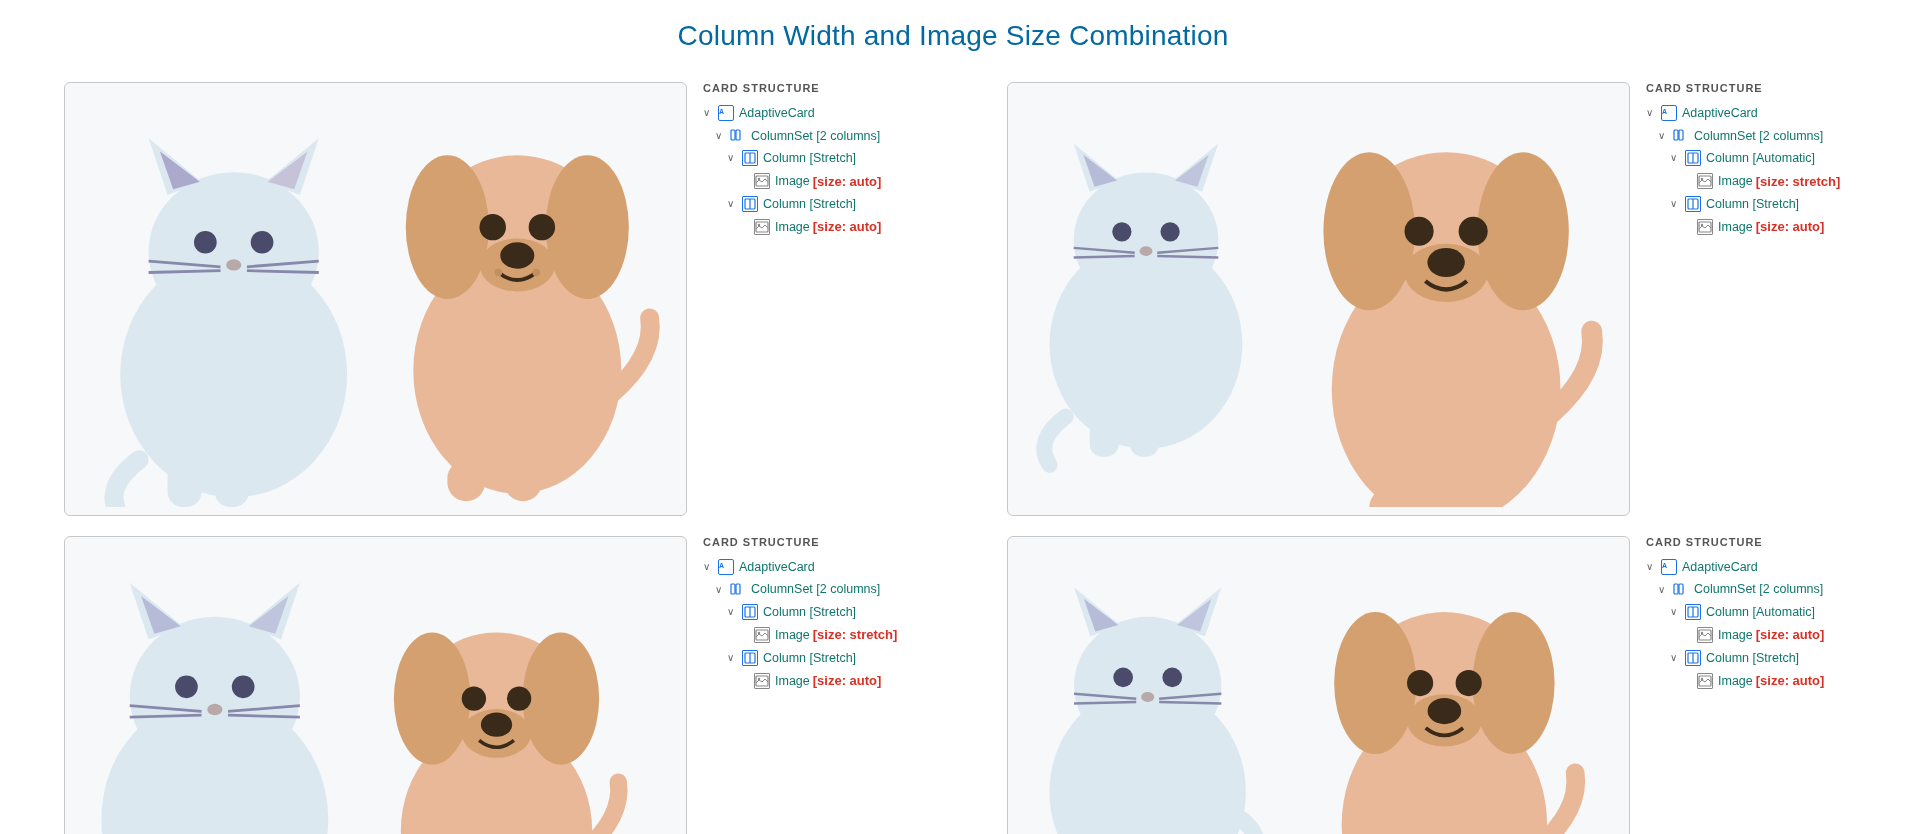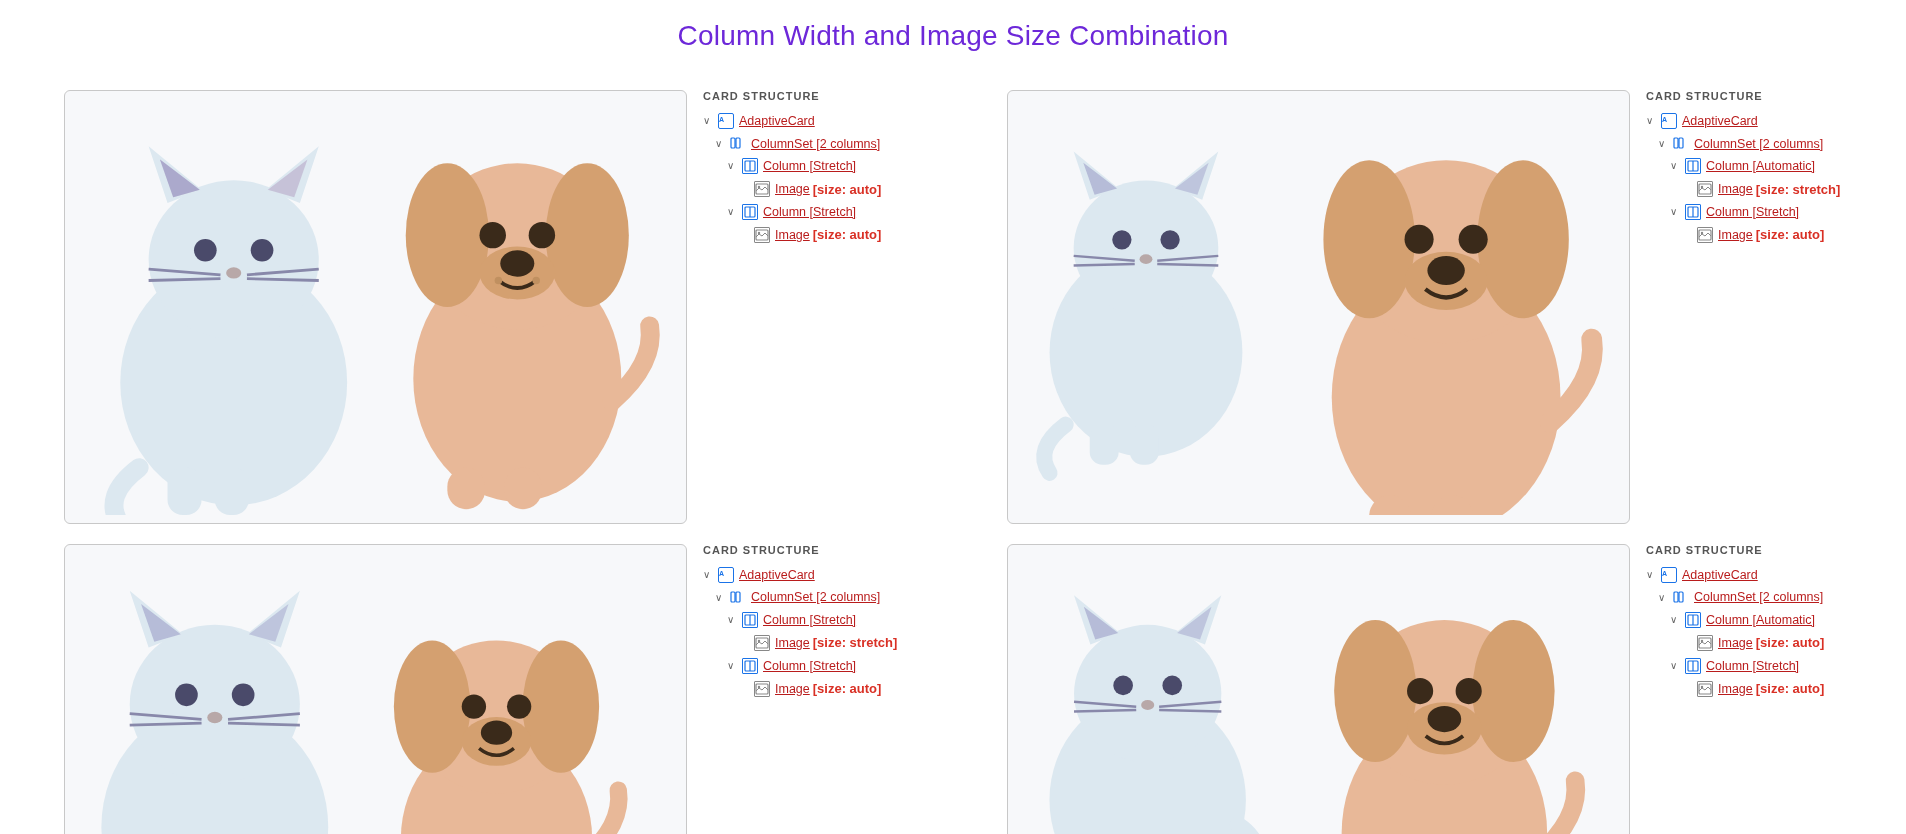--- a/index.html
+++ b/index.html
@@ -5,22 +5,22 @@
     * { box-sizing: border-box; margin: 0; padding: 0; }
     body {
       background: #ffffff;
       font-family: 'Segoe UI', Arial, sans-serif;
       padding: 20px;
     }
     h1 {
       text-align: center;
       font-size: 28px;
       font-weight: 500;
-      color: #6d28d9;
-      margin-bottom: 38px;
+      color: #0369a1;
+      margin-bottom: 30px;
       letter-spacing: 0.2px;
     }
     .grid {
       display: grid;
       grid-template-columns: 1fr 1fr;
       grid-template-rows: auto auto;
       gap: 20px;
     }
     .cell {
       display: flex;
@@ -72,23 +72,22 @@
       display: inline-block;
     }
     .tree-item .icon {
       display: inline-block;
       width: 16px;
       height: 16px;
       margin-right: 2px;
       vertical-align: middle;
     }
     .tree-item .node-text {
-      color: #b91c1c;
+      color: #0f766e;
       font-size: 12.5px;
-      text-decoration: underline;
     }
     .tree-item .red-text {
       color: #d93025;
       font-weight: 600;
       font-size: 13px;
     }
     .indent1 { padding-left: 0px; }
     .indent2 { padding-left: 12px; }
     .indent3 { padding-left: 24px; }
     .indent4 { padding-left: 36px; }

